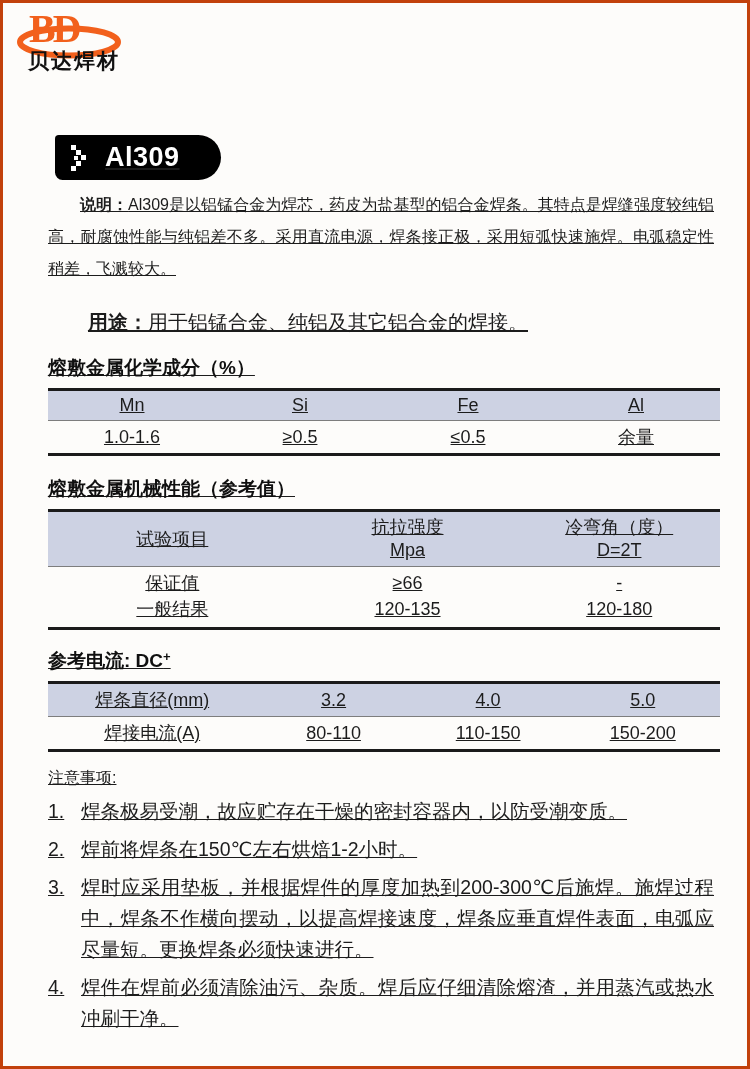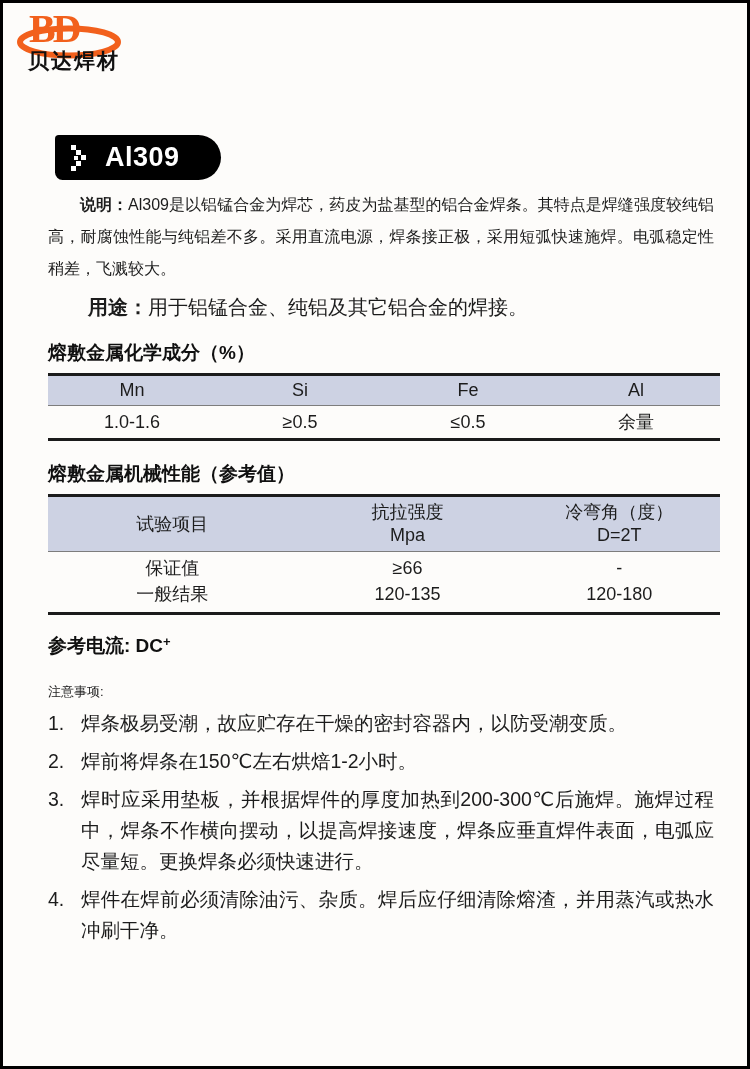--- a/index.html
+++ b/index.html
@@ -6,22 +6,23 @@
   html,body { background:#ffffff; }
   body {
     font-family: "Liberation Sans", "DejaVu Sans", sans-serif;
     color:#1c1c1c;
     width:750px;
   }
   .page {
     position:relative;
     width:750px; height:1069px;
     background:#fdfcfa;
-    border:3px solid #000000;
+    border:3px solid #c2410c;
     overflow:hidden;
+    text-decoration:underline;
   }
   .content { padding:0 33px 0 45px; }
 
   
   .logo-wrap { position:relative; margin:6px 0 0 14px; height:64px; width:220px; }
   .logo-letters {
     position:absolute; left:12px; top:-4px;
     font-family:"Liberation Serif","DejaVu Serif",serif;
     font-weight:bold; font-size:40px; letter-spacing:-3px;
     color:#f2601c; z-index:2;
@@ -60,21 +61,21 @@
     background:#fefefd;
   }
   .info-table td.name  { width:61%; font-weight:bold; padding-left:13px; }
   .info-table td.std   { width:16%; font-weight:500; }
   .info-table td.grade { width:23%; font-weight:500; }
 
   
   .para { margin-top:9px; font-size:16px; line-height:32px; text-align:justify; }
   .para .lbl { font-weight:bold; }
   .indent { text-indent:2em; }
-  .usage { margin-top:6px; font-size:20px; line-height:32px; text-indent:2em; }
+  .usage { margin-top:21px; font-size:20px; line-height:32px; text-indent:2em; }
   .usage .lbl { font-weight:bold; }
 
   
   .sec-title { font-size:19px; font-weight:bold; color:#101010; }
   .mt1 { margin-top:17px; }
   .mt2 { margin-top:20px; }
   .mt3 { margin-top:18px; }
   sup.dc { font-size:13px; vertical-align:6px; }
 
   
@@ -90,21 +91,21 @@
     border-bottom:1px solid #7d7d7d;
   }
   .spec-table td { padding:4px 4px; height:29px; }
   .head2 div { line-height:23px; }
   .mech-row td { height:25px; padding:1px 4px; }
   .mech-row.first td { padding-top:4px;text-align:center; }
   .mech-row.last td { padding-bottom:6px; }
   .lab { text-align:center; }
 
   
-  .notes-title { margin-top:24px; font-size:13px; font-weight:500; }
+  .notes-title { margin-top:16px; font-size:16px; font-weight:500; }
   .note-item { display:flex; margin-top:7px; font-size:19.5px; line-height:31px; }
   .note-num { width:33px; flex:none; }
   .note-text { flex:1; text-align:justify; }
 </style>
 </head>
 <body>
 
 <div class="page">
 
   <div class="logo-wrap">
@@ -175,20 +176,36 @@
       </tr>
       <tr class="mech-row last">
         <td>一般结果</td>
         <td>120-135</td>
         <td>120-180</td>
       </tr>
     </tbody>
       </table>
 
     <div class="sec-title mt3"><span>参考电流: DC</span><sup class="dc">+</sup></div>
+    <table class="spec-table">
+      <tbody>
+          <tr class="head">
+        <td style="width:31%" class="lab">焊条直径(mm)</td>
+        <td style="width:23%">3.2</td>
+        <td style="width:23%">4.0</td>
+        <td style="width:23%">5.0</td>
+      </tr>
+      <tr>
+        <td class="lab">焊接电流(A)</td>
+        <td>80-110</td>
+        <td>110-150</td>
+        <td>150-200</td>
+      </tr>
+    </tbody>
+      </table>
 
     <div class="notes-title">注意事项:</div>
 
     <div class="note-item">
       <span class="note-num">1.</span>
       <span class="note-text">焊条极易受潮，故应贮存在干燥的密封容器内，以防受潮变质。</span>
     </div>
     <div class="note-item">
       <span class="note-num">2.</span>
       <span class="note-text">焊前将焊条在150℃左右烘焙1-2小时。</span>

